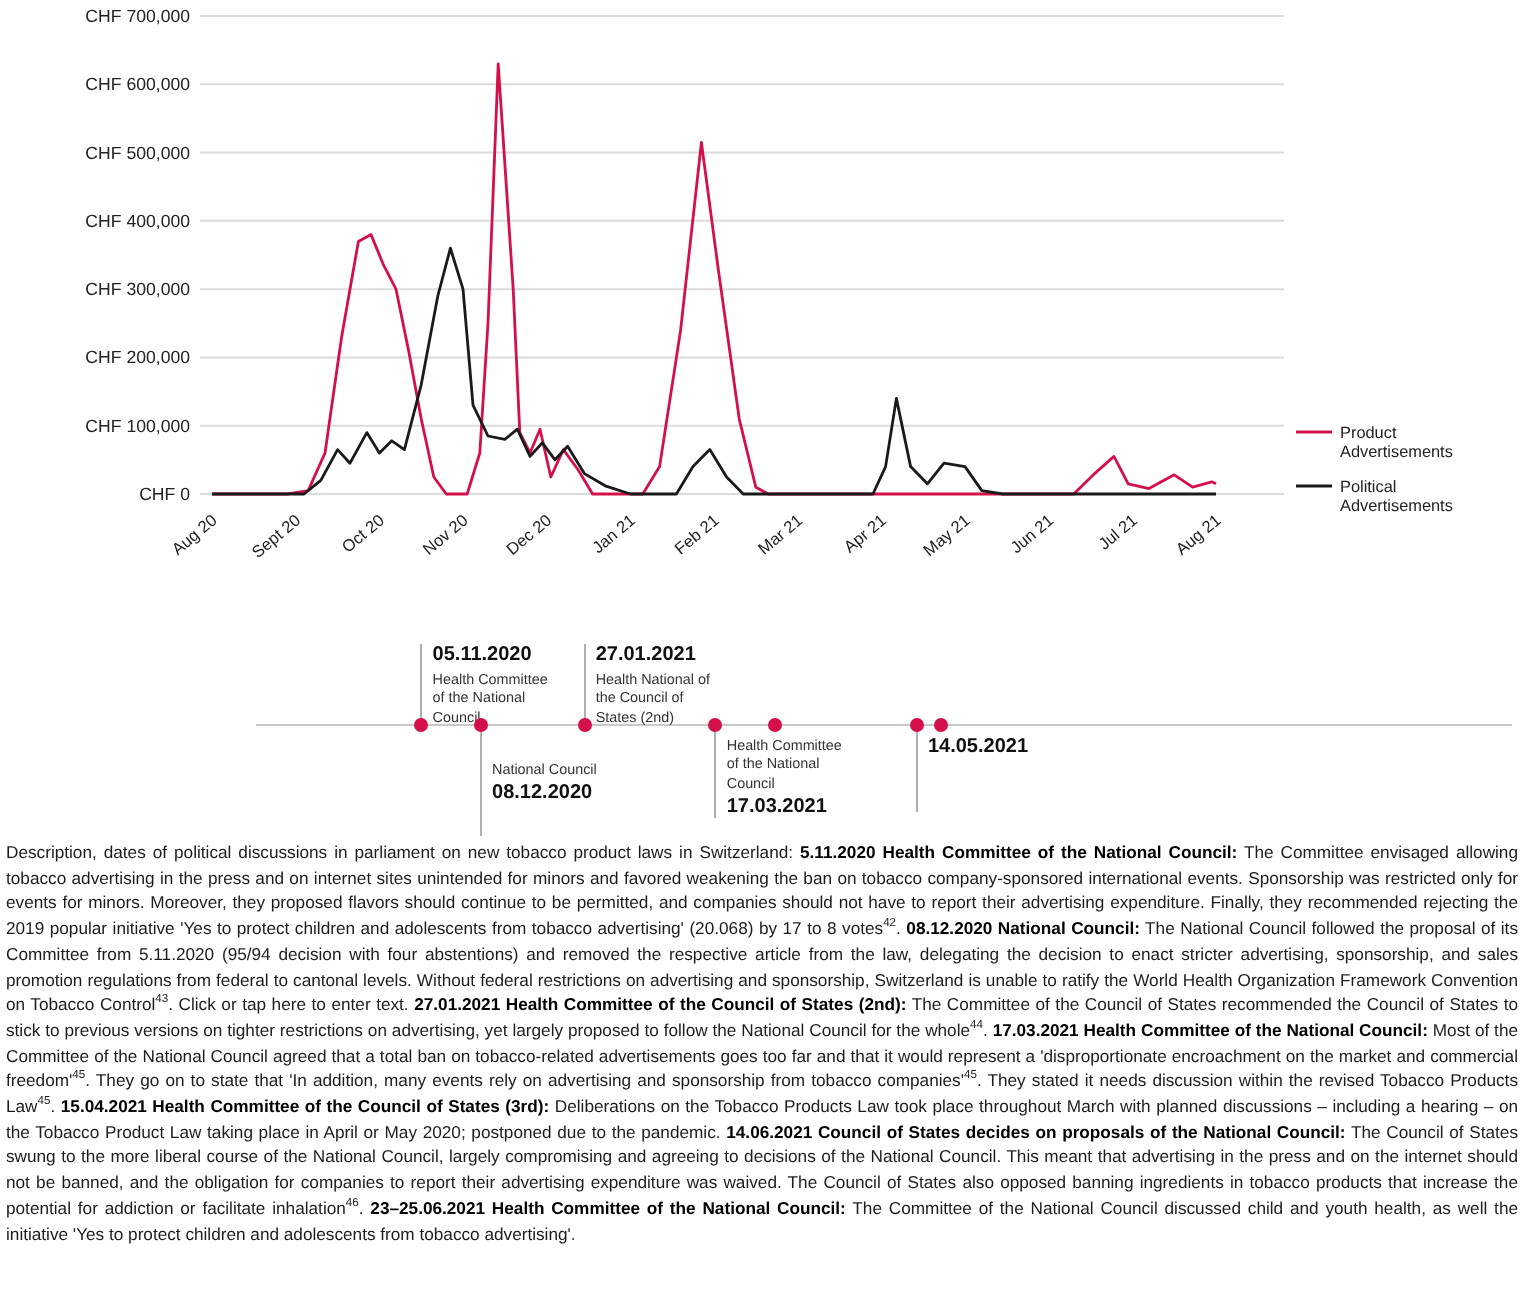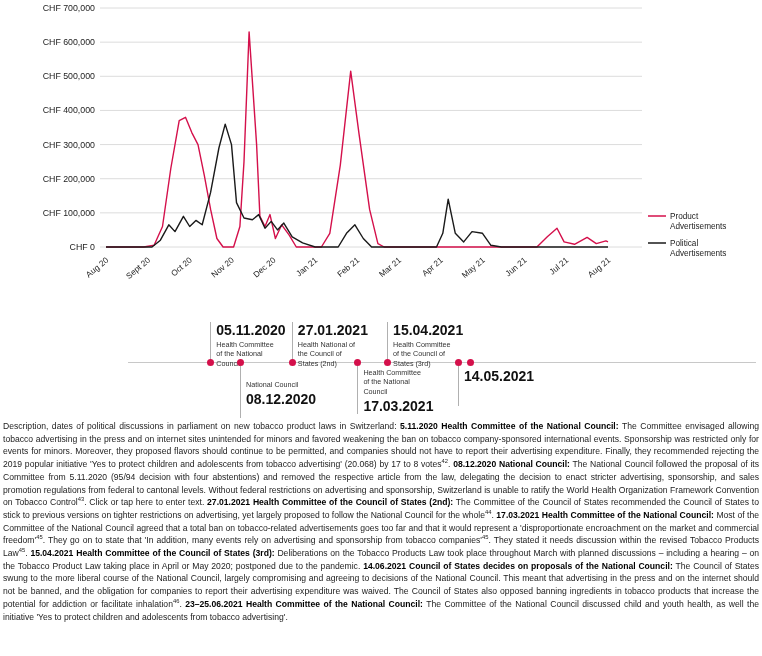--- a/index.html
+++ b/index.html
@@ -14,21 +14,21 @@
   
   .timeline{position:relative;width:762px;height:112px;}
   .tl-line{position:absolute;left:16.8%;right:0.8%;top:62px;height:1px;background:#c8c8c8;}
   .tl-dot{position:absolute;top:59px;width:7px;height:7px;margin-left:-3px;border-radius:50%;background:#d4104b;}
   .tl-event{position:absolute;border-left:1px solid #b0b0b0;padding-left:5px;width:62px;color:#333;}
   .tl-event.above{top:22px;height:40px;}
   .tl-event.below{top:66px;min-height:40px;}
   .tl-event.above-3{width:82px;}
   .tl-event.below-0{padding-top:12px;}
   .tl-event.below-2{width:95px;}
-  .tl-date{font-size:14px;font-weight:700;color:#111;}
+  .tl-date{font-size:10px;font-weight:700;color:#111;}
   .tl-label{font-size:7.2px;line-height:1.3;margin-top:2px;color:#333;}
   .tl-event.below .tl-date{margin-top:2px;}
 
   
   .caption{
     padding:8px 3px 0 3px;font-size:8.6px;line-height:12.7px;
     text-align:justify;color:#1c1c1c;
   }
   .caption .b{font-weight:700;color:#000;}
   .caption sup{font-size:5.8px;line-height:0;}
@@ -82,24 +82,20 @@
   <div class="tl-line"></div>
 
   <div class="tl-event above above-0" style="left:27.6%">
     <div class="tl-date">05.11.2020</div>
     <div class="tl-label">Health Committee of the National Council</div>
   </div>
   <div class="tl-event above above-1" style="left:38.3%">
     <div class="tl-date">27.01.2021</div>
     <div class="tl-label">Health National of the Council of States (2nd)</div>
   </div>
-  <div class="tl-event above above-2" style="left:50.8%">
-    <div class="tl-date">15.04.2021</div>
-    <div class="tl-label">Health Committee of the Council of States (3rd)</div>
-  </div>
 
   <div class="tl-event below below-0" style="left:31.5%">
     <div class="tl-label">National Council</div>
     <div class="tl-date">08.12.2020</div>
   </div>
   <div class="tl-event below below-1" style="left:46.9%">
     <div class="tl-label">Health Committee of the National Council</div>
     <div class="tl-date">17.03.2021</div>
   </div>
   <div class="tl-event below below-2" style="left:60.1%">

